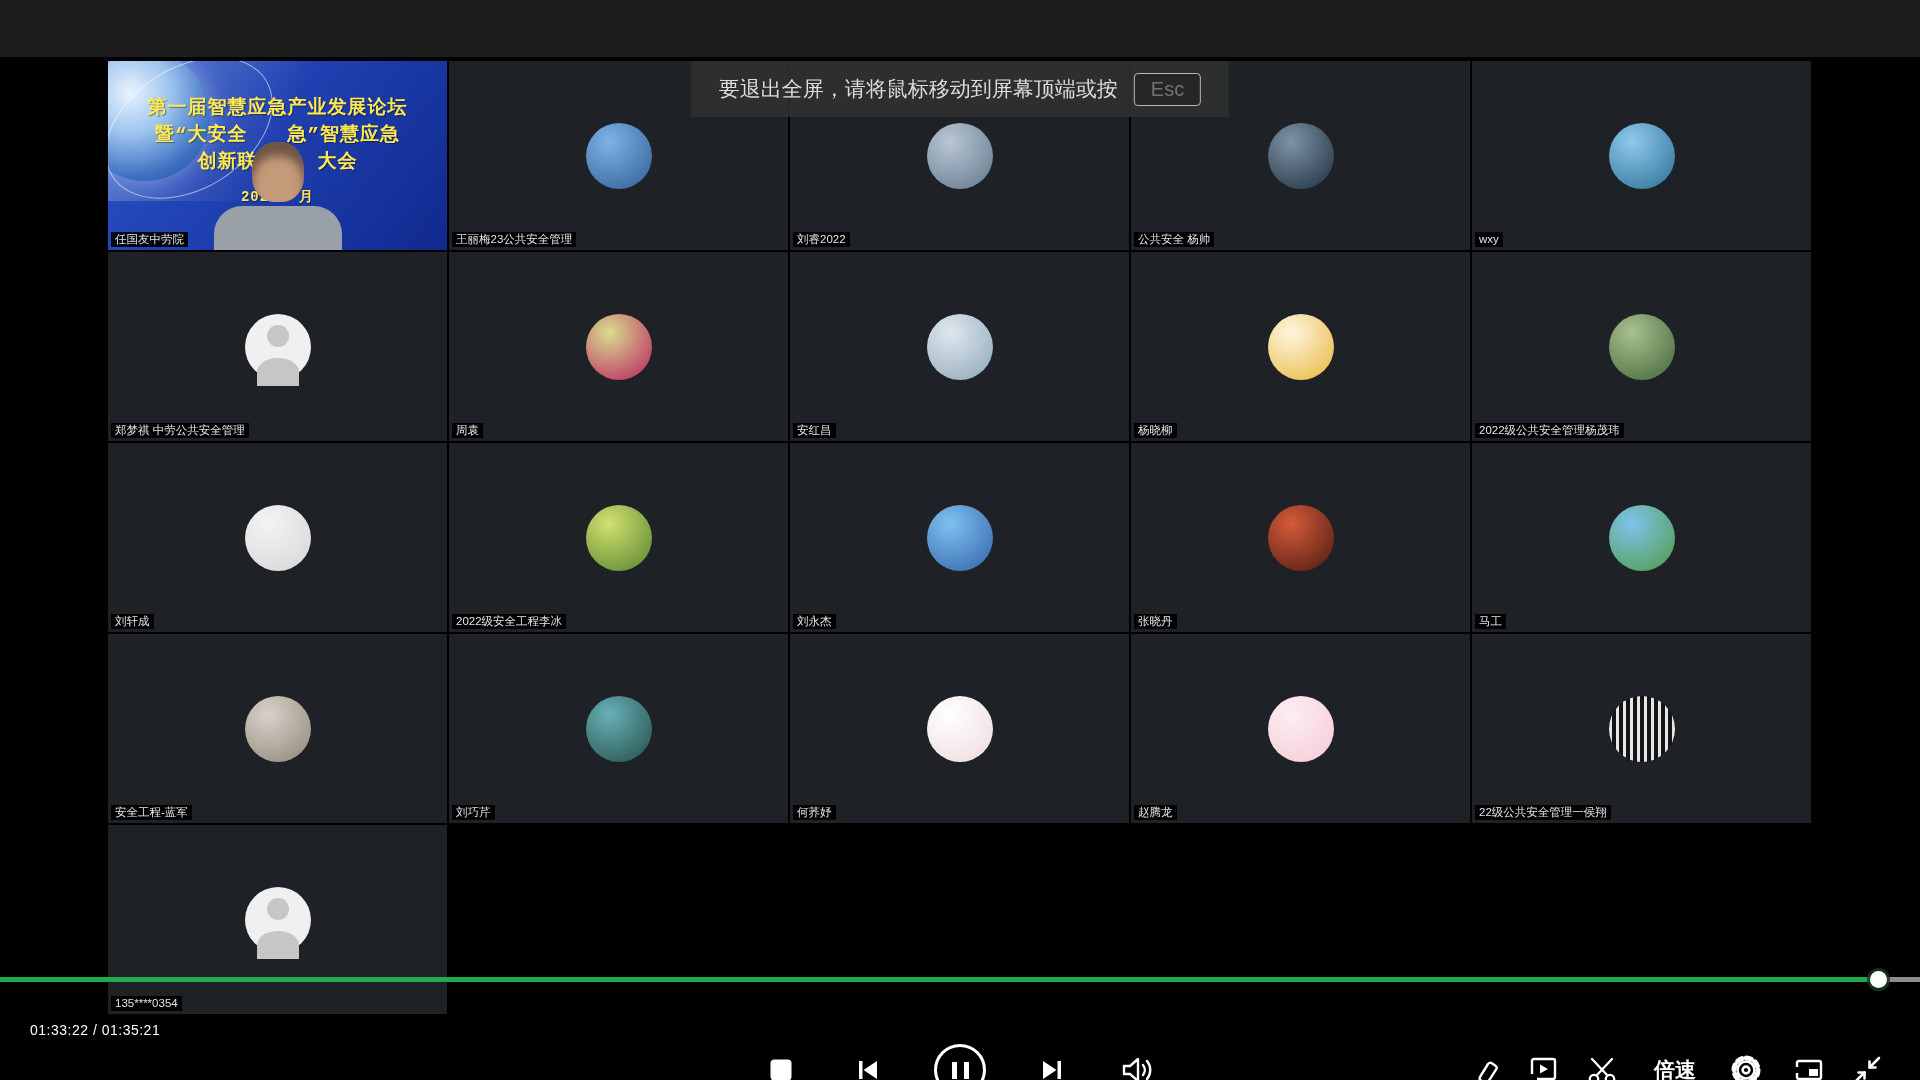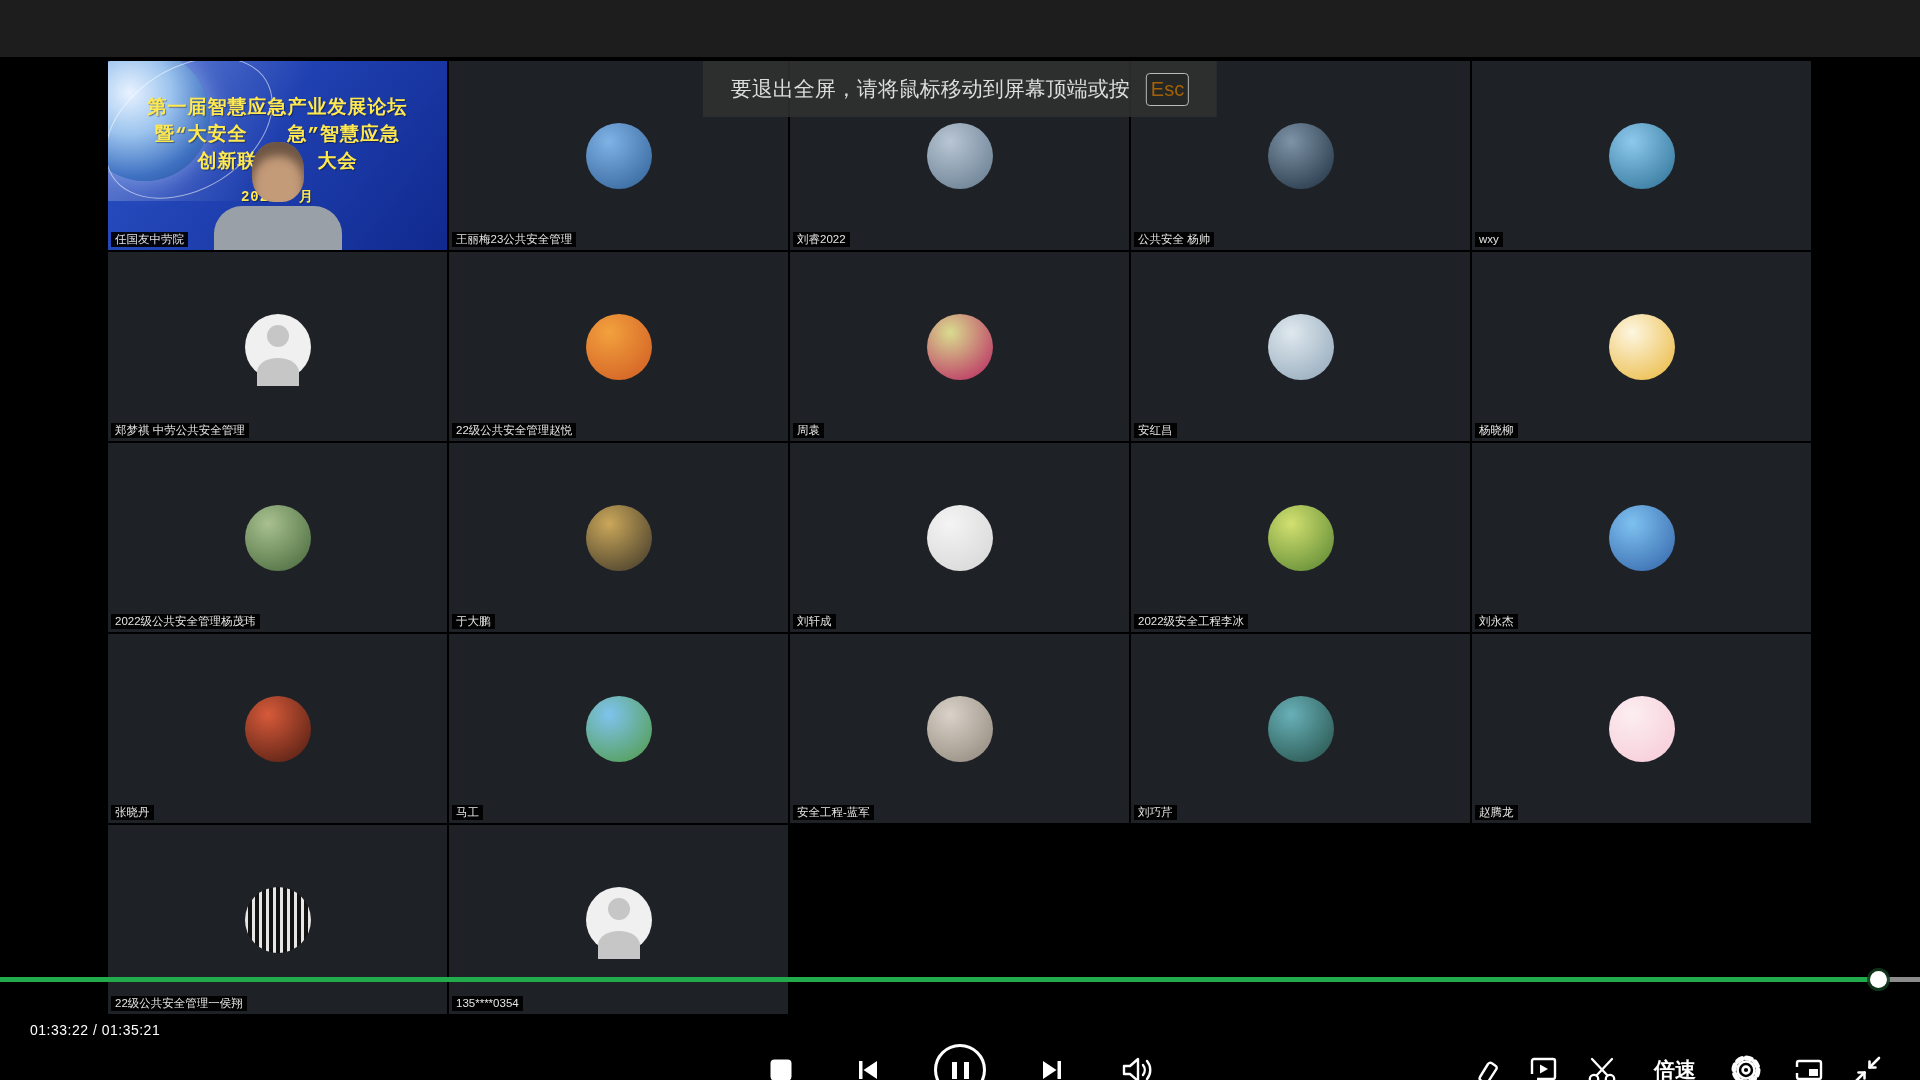--- a/index.html
+++ b/index.html
@@ -6,22 +6,22 @@
     font-family:"Liberation Sans","DejaVu Sans",sans-serif;position:relative;}
   .stage{position:absolute;inset:0;width:1920px;height:1080px;background:#000;}
 
   
   .top-strip{position:absolute;left:0;top:0;width:1920px;height:57px;background:#1d1d1d;}
 
   
   .toast{position:absolute;top:61px;left:50%;transform:translateX(-50%);height:56px;
     background:rgba(48,48,48,0.88);color:#dcdcdc;display:flex;align-items:center;
     padding:0 28px;font-size:21px;white-space:nowrap;z-index:40;}
-  .keycap{margin-left:16px;border:1px solid #b9b9b9;border-radius:4px;padding:4px 4px;
-    font-size:20px;color:#a16207;background:rgba(20,20,20,0.3);}
+  .keycap{margin-left:16px;border:1px solid #b9b9b9;border-radius:4px;padding:4px 16px;
+    font-size:20px;color:#737373;background:rgba(20,20,20,0.3);}
 
   
   .grid{position:absolute;left:108px;top:61px;width:1703px;height:953px;display:grid;
     grid-template-columns:repeat(5,339px);grid-template-rows:repeat(5,189px);gap:2px;background:#000;}
   .tile{position:relative;background:#1e2126;overflow:hidden;}
   .tile.active-speaker{outline:2px solid #2fc050;outline-offset:-2px;}
   .avatar{position:absolute;left:50%;top:50%;width:66px;height:66px;border-radius:50%;
     transform:translate(-50%,-50%);background:#777;}
   .kind-default .avatar{background:#f0f0f0;}
   .kind-default .avatar::before{content:"";position:absolute;left:50%;top:11px;width:22px;height:22px;
@@ -137,25 +137,20 @@
     <div class="name">wxy</div>
   </div>
 
 
   <div class="tile kind-default">
 
     <div class="avatar"></div>
     <div class="name">郑梦祺 中劳公共安全管理</div>
   </div>
 
-  <div class="tile kind-avatar">
-
-    <div class="avatar" style="background: radial-gradient(circle at 35% 28%, rgb(242, 161, 62), rgb(207, 90, 34));"></div>
-    <div class="name">22级公共安全管理赵悦</div>
-  </div>
 
   <div class="tile kind-avatar">
 
     <div class="avatar" style="background: radial-gradient(circle at 35% 28%, rgb(217, 220, 143), rgb(184, 31, 94));"></div>
     <div class="name">周袁</div>
   </div>
 
   <div class="tile kind-avatar">
 
     <div class="avatar" style="background: radial-gradient(circle at 35% 28%, rgb(223, 232, 238), rgb(143, 166, 184));"></div>
@@ -167,25 +162,20 @@
     <div class="avatar" style="background: radial-gradient(circle at 35% 28%, rgb(253, 246, 224), rgb(233, 182, 58));"></div>
     <div class="name">杨晓柳</div>
   </div>
 
   <div class="tile kind-avatar">
 
     <div class="avatar" style="background: radial-gradient(circle at 35% 28%, rgb(168, 192, 142), rgb(68, 102, 58));"></div>
     <div class="name">2022级公共安全管理杨茂玮</div>
   </div>
 
-  <div class="tile kind-avatar">
-
-    <div class="avatar" style="background: radial-gradient(circle at 35% 28%, rgb(202, 167, 90), rgb(60, 53, 40));"></div>
-    <div class="name">于大鹏</div>
-  </div>
 
   <div class="tile kind-avatar">
 
     <div class="avatar" style="background: radial-gradient(circle at 35% 28%, rgb(244, 244, 244), rgb(213, 213, 213));"></div>
     <div class="name">刘轩成</div>
   </div>
 
   <div class="tile kind-avatar">
 
     <div class="avatar" style="background: radial-gradient(circle at 35% 28%, rgb(210, 224, 112), rgb(85, 131, 47));"></div>
@@ -215,20 +205,25 @@
     <div class="avatar" style="background: radial-gradient(circle at 35% 28%, rgb(217, 210, 200), rgb(143, 133, 122));"></div>
     <div class="name">安全工程-蓝军</div>
   </div>
 
   <div class="tile kind-avatar">
 
     <div class="avatar" style="background: radial-gradient(circle at 35% 28%, rgb(104, 176, 184), rgb(36, 78, 70));"></div>
     <div class="name">刘巧芹</div>
   </div>
 
+  <div class="tile kind-avatar">
+
+    <div class="avatar" style="background: radial-gradient(circle at 35% 28%, rgb(255, 255, 255), rgb(239, 217, 222));"></div>
+    <div class="name">何荞妤</div>
+  </div>
 
   <div class="tile kind-avatar">
 
     <div class="avatar" style="background: radial-gradient(circle at 35% 28%, rgb(252, 238, 242), rgb(246, 201, 214));"></div>
     <div class="name">赵腾龙</div>
   </div>
 
   <div class="tile kind-avatar">
 
     <div class="avatar" style="background: repeating-linear-gradient(90deg, rgb(230, 230, 230) 0px, rgb(230, 230, 230) 3px, rgb(20, 20, 20) 3px, rgb(20, 20, 20) 7px);"></div>

